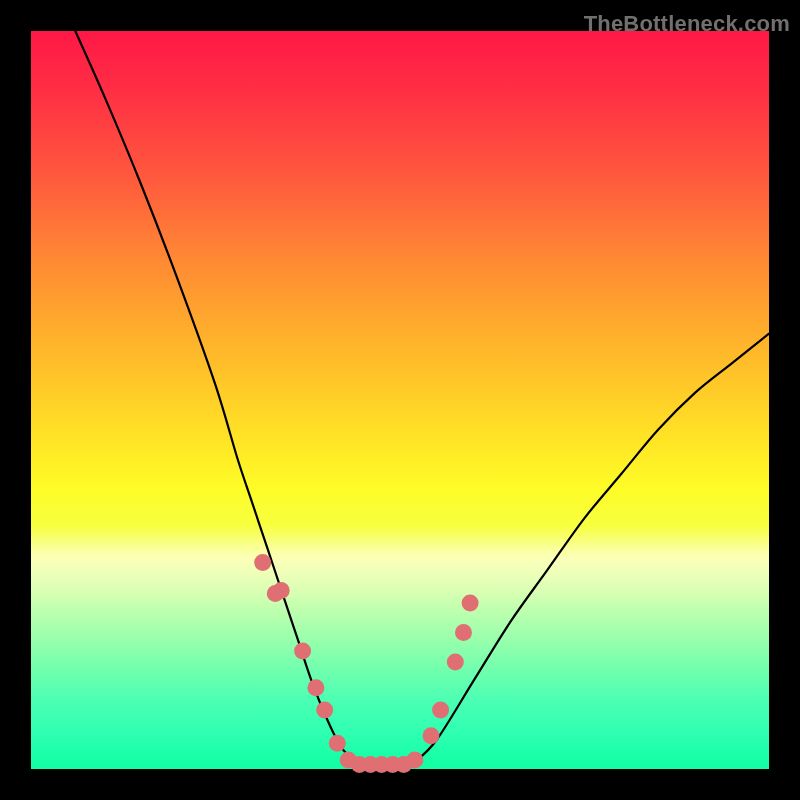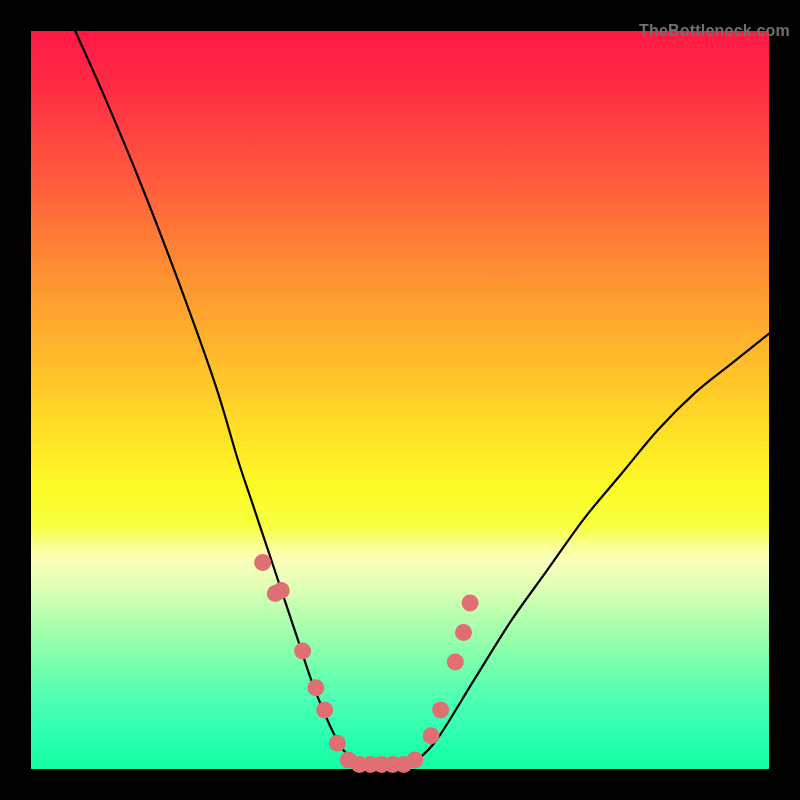--- a/index.html
+++ b/index.html
@@ -33,24 +33,24 @@
       #93ffac 83%,
       #6cffae 87%,
       #49ffb3 91%,
       #30ffb1 95%,
       #1bffa9 98%,
       #12ffa3 100%
     );
   }
   .watermark {
     position: absolute;
-    top: 22px;
+    top: 11px;
     right: 10px;
     font-family: Arial, Helvetica, sans-serif;
-    font-size: 16px;
+    font-size: 22px;
     font-weight: 600;
     color: #71706f;
     letter-spacing: 0.2px;
     user-select: none;
   }
   svg.overlay {
     position: absolute;
     left: 0; top: 0;
     width: 738px; height: 738px;
     overflow: visible;

